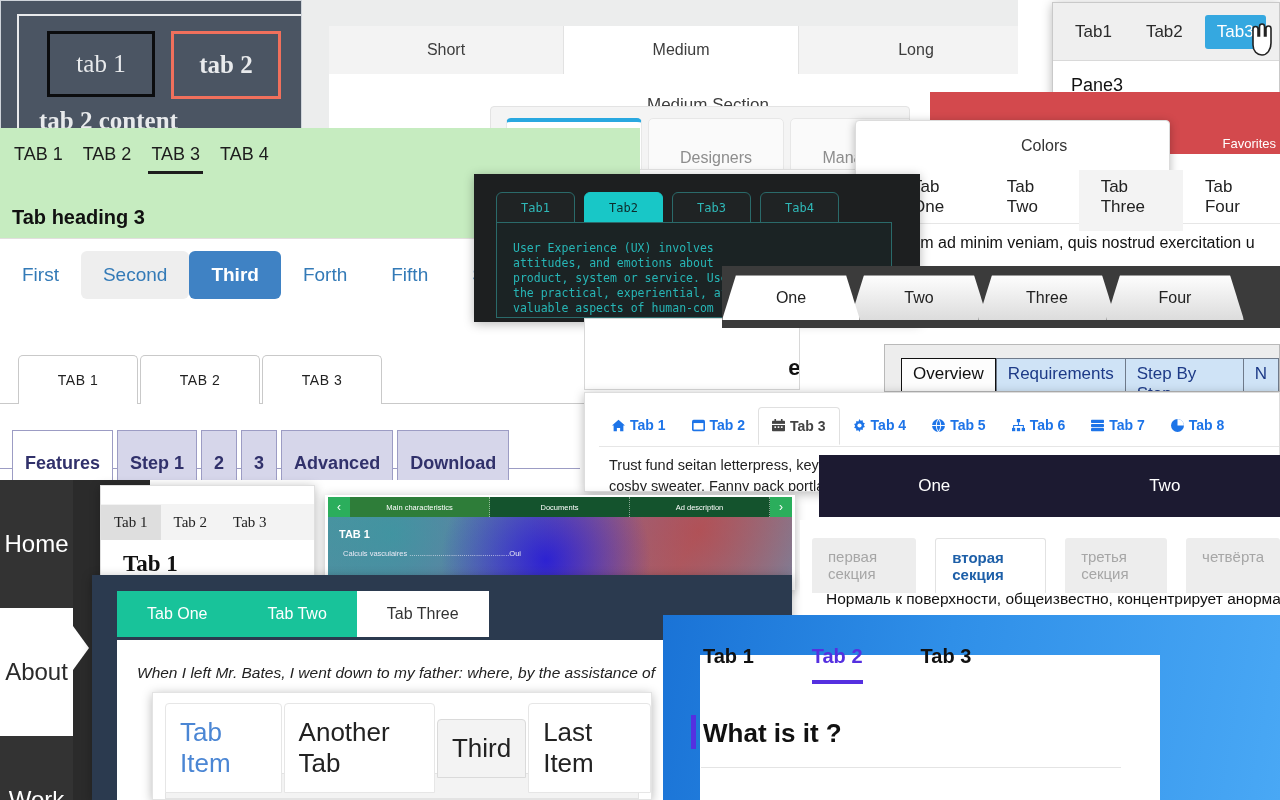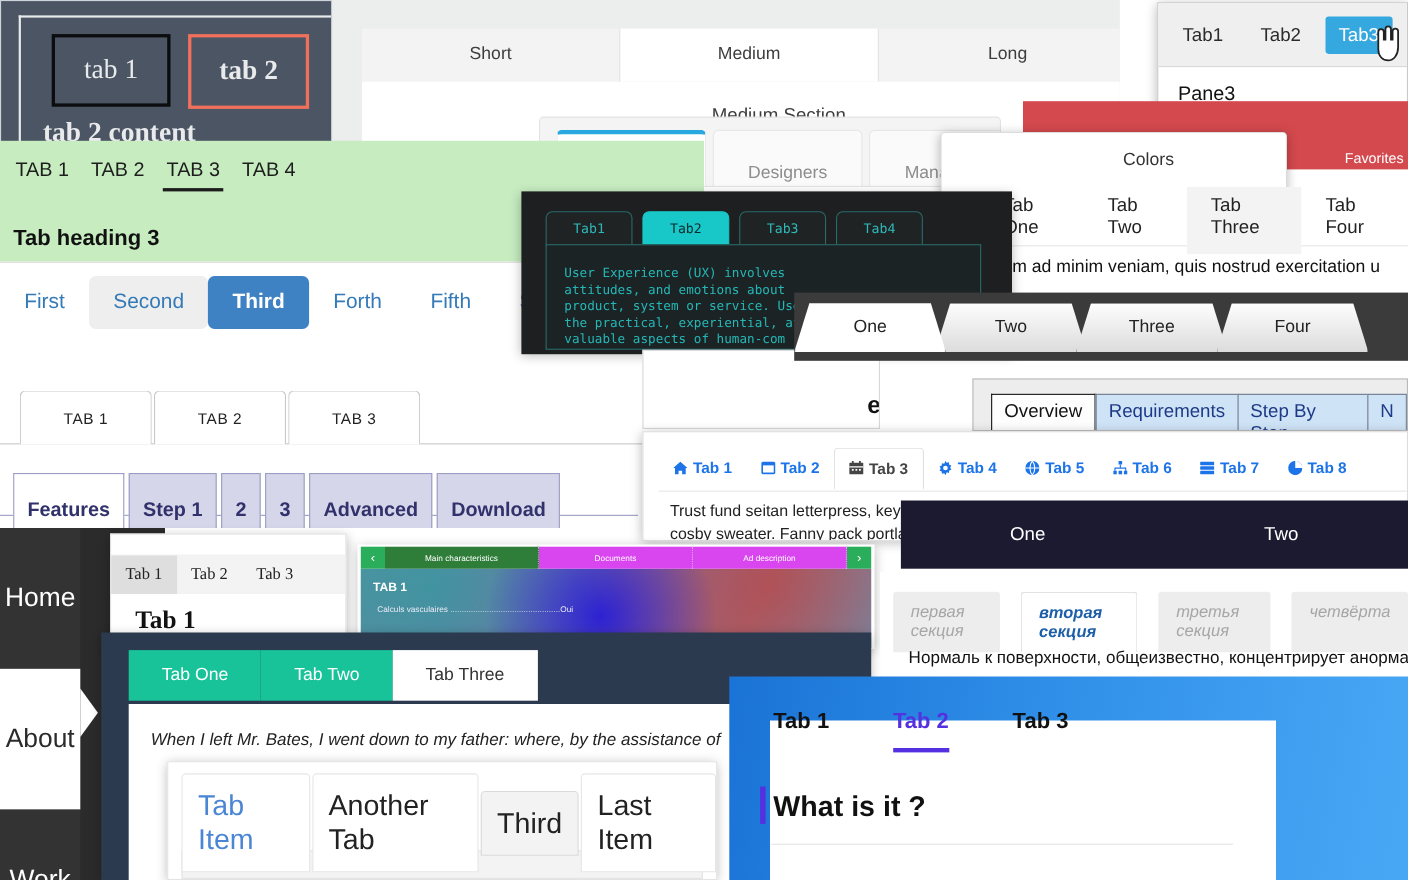--- a/index.html
+++ b/index.html
@@ -110,21 +110,21 @@
   #w-icons .t svg{width:13px;height:13px;fill:currentColor;display:block;}
   #w-icons .body{position:absolute;left:24px;top:62px;font-size:14.5px;line-height:21px;color:#222;}
 
   
   #w-navy{left:819px;top:455px;width:461px;height:62px;background:#1c1a31;}
   #w-navy .bar{position:absolute;inset:0;display:flex;}
   #w-navy .t{flex:1;display:flex;align-items:center;justify-content:center;font-size:17px;color:#fff;}
 
   
   #w-ru{left:800px;top:520px;width:480px;height:100px;background:#fff;}
-  #w-ru .bar{position:absolute;left:12px;top:18px;display:flex;gap:19px;font-style:italic;}
+  #w-ru .bar{position:absolute;left:12px;top:18px;display:flex;gap:19px;}
   #w-ru .t{padding:10px 16px;font-size:15px;color:#a6a6a6;background:#ededed;border-radius:3px 3px 0 0;}
   #w-ru .t.on{background:#fff;color:#1d5fa8;font-weight:bold;border:1px solid #e2e2e2;border-bottom:none;}
   #w-ru .body{position:absolute;left:26px;top:70px;font-size:15.5px;color:#111;white-space:nowrap;}
 
   
   #w-out{left:0;top:330px;width:600px;height:90px;background:#fff;}
   #w-out .bar{position:absolute;left:18px;top:25px;display:flex;gap:2px;}
   #w-out .t{width:118px;height:48px;display:flex;align-items:center;justify-content:center;
     font-size:14px;letter-spacing:.5px;color:#222;border:1px solid #c9c9c9;border-bottom:none;border-radius:5px 5px 0 0;background:#fff;}
   #w-out .line{position:absolute;left:0;right:0;top:73px;height:1px;background:#c9c9c9;}
@@ -147,21 +147,21 @@
   #w-serif{left:100px;top:485px;width:215px;height:110px;background:#fff;border:1px solid #e0e0e0;}
   #w-serif .bar{position:absolute;left:0;top:18px;right:0;height:36px;background:#f3f3f3;display:flex;align-items:center;}
   #w-serif .t{font-family:"Liberation Serif",serif;font-size:15px;color:#222;padding:9px 13px;}
   #w-serif .t.on{background:#dedede;}
   #w-serif .h{position:absolute;left:22px;top:65px;font-family:"Liberation Serif",serif;font-size:23px;font-weight:bold;color:#111;}
 
   
   #w-carou{left:325px;top:495px;width:470px;height:95px;background:#fff;}
   #w-carou .bar{position:absolute;left:3px;top:2px;right:3px;height:20px;display:flex;}
   #w-carou .nav{width:22px;background:#2bae5c;color:#fff;display:flex;align-items:center;justify-content:center;font-size:12px;}
-  #w-carou .t{flex:1;background:#d946ef;color:#fff;display:flex;align-items:center;justify-content:center;font-size:7.5px;border-right:1px dotted rgba(255,255,255,.5);}
+  #w-carou .t{flex:1;background:#14532d;color:#fff;display:flex;align-items:center;justify-content:center;font-size:7.5px;border-right:1px dotted rgba(255,255,255,.5);}
   #w-carou .t.on{background:#2e7d39;}
   #w-carou .pane{position:absolute;left:3px;top:22px;right:3px;height:72px;
      background:
        radial-gradient(circle at 47% 60%, rgba(30,20,220,.85) 0%, rgba(30,20,220,0) 42%),
        radial-gradient(circle at 80% 20%, rgba(190,60,60,.55) 0%, rgba(190,60,60,0) 45%),
        radial-gradient(circle at 14% 25%, rgba(40,160,160,.6) 0%, rgba(40,160,160,0) 45%),
        linear-gradient(120deg,#5b8ca0,#7e6fa6 40%,#a06b78 75%,#6d8fae);}
   #w-carou .pt{position:absolute;left:14px;top:33px;font-size:11px;font-weight:bold;color:#fff;}
   #w-carou .pl{position:absolute;left:18px;top:54px;font-size:7.5px;color:#e9e9f5;}
 

